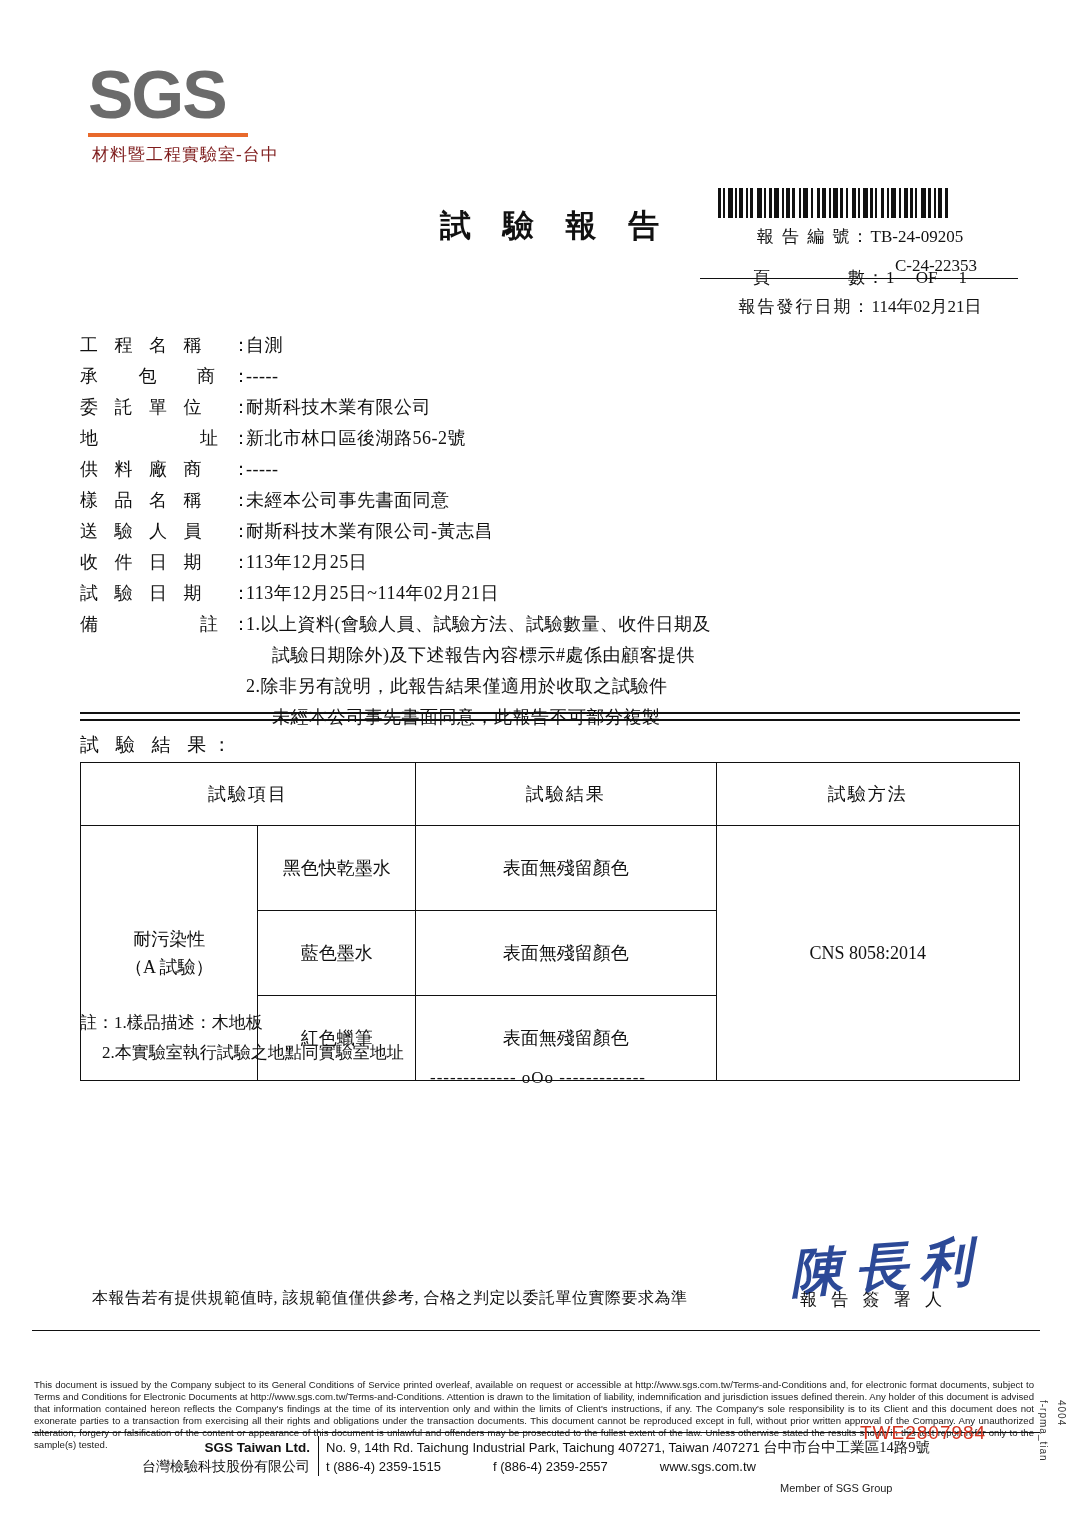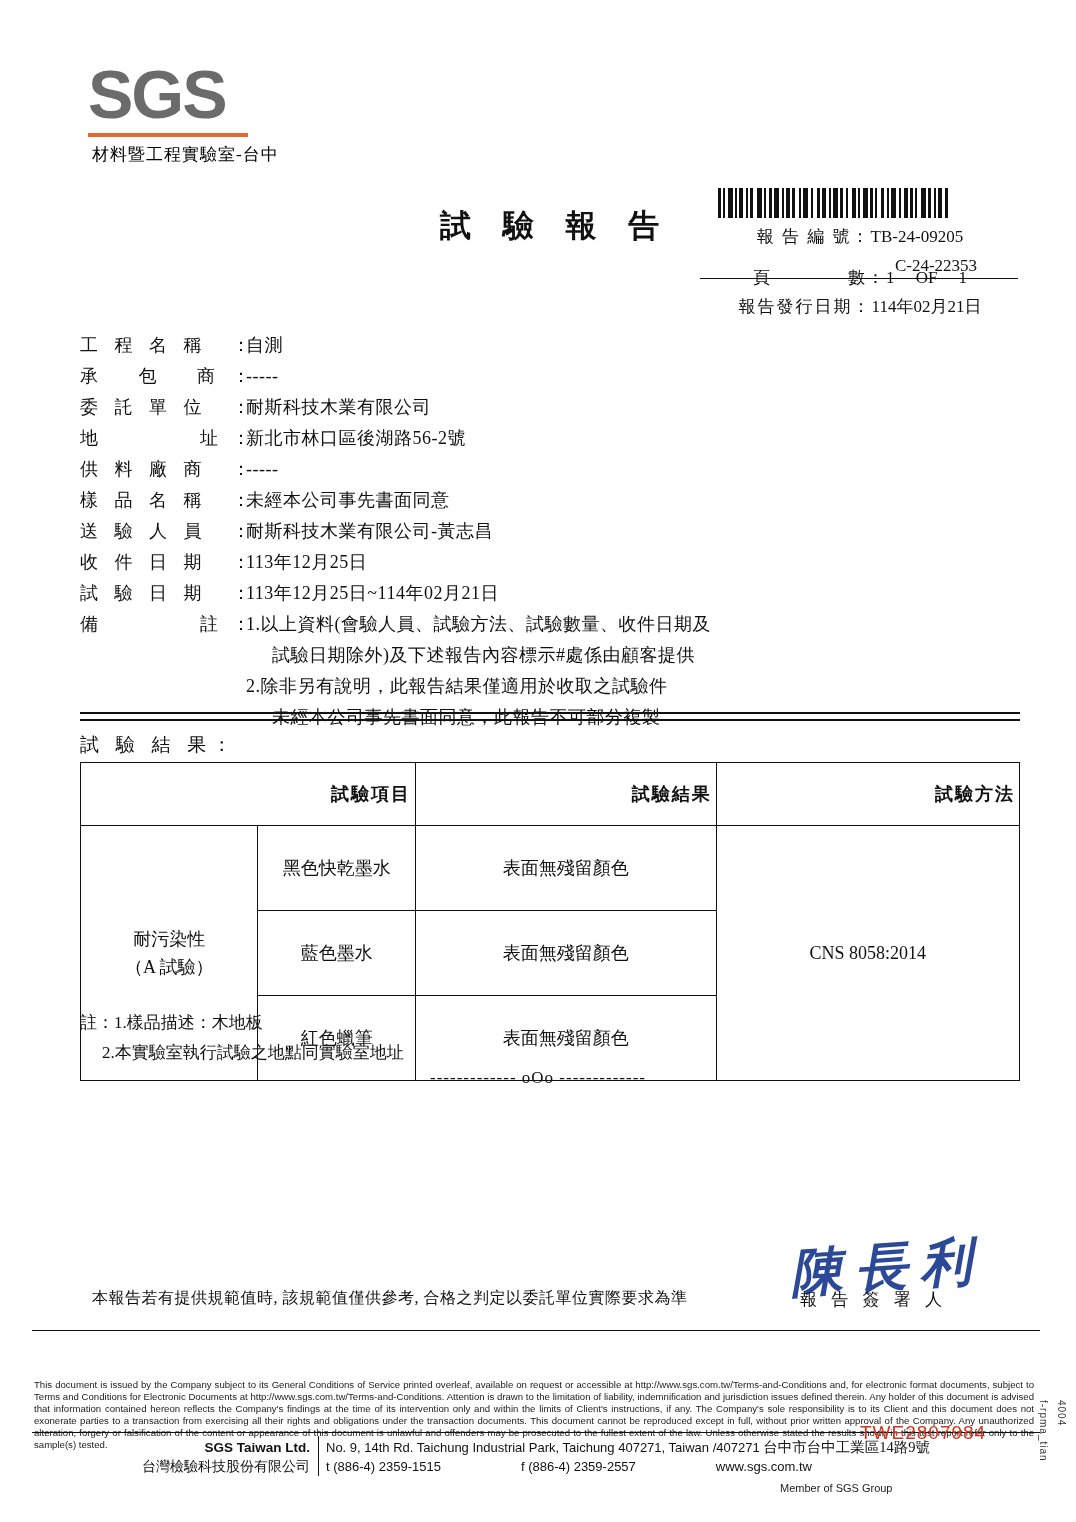--- a/index.html
+++ b/index.html
@@ -42,21 +42,21 @@
     width: 160px;
     height: 4px;
     background: #e8692b;
     margin-top: 6px;
     margin-left: 0px;
   }
   .lab-name {
     font-family: "Liberation Serif", serif;
     font-size: 17px;
     letter-spacing: 1px;
-    color: #000000;
+    color: #7f1d1d;
     margin-top: 6px;
     margin-left: 4px;
     white-space: nowrap;
   }
 
   
   .report-title {
     position: absolute;
     left: 440px;
     top: 205px;
@@ -160,24 +160,23 @@
     border-collapse: collapse;
     font-size: 18px;
   }
   table.results th, table.results td {
     border: 1px solid #111;
     text-align: center;
     padding: 10px 4px;
     font-weight: normal;
   }
   table.results thead th {
-    font-weight: bold;
+    font-weight: normal;
     height: 42px;
     letter-spacing: 2px;
-    text-align: right;
   }
   .col-a { width: 175px; }
   .col-b { width: 155px; }
   .col-c { width: 305px; }
   .col-d { width: 305px; margin-top: 20px; }
   .cell-tall { height: 64px; }
   .vert-label { line-height: 28px; }
 
   
   .tbl-notes {
@@ -295,21 +294,21 @@
     font-size: 13px;
     line-height: 19px;
     color: #111;
   }
   .addr-right .cn {
     font-family: "Liberation Serif", serif;
     font-size: 14.5px;
   }
   .addr-right .tel-row {
     display: flex;
-    gap: 80px;
+    gap: 52px;
   }
   .member {
     position: absolute;
     left: 736px;
     top: 1482px;
     font-family: "Liberation Sans", sans-serif;
     font-size: 11px;
     color: #222;
     padding-left: 44px;
   }

